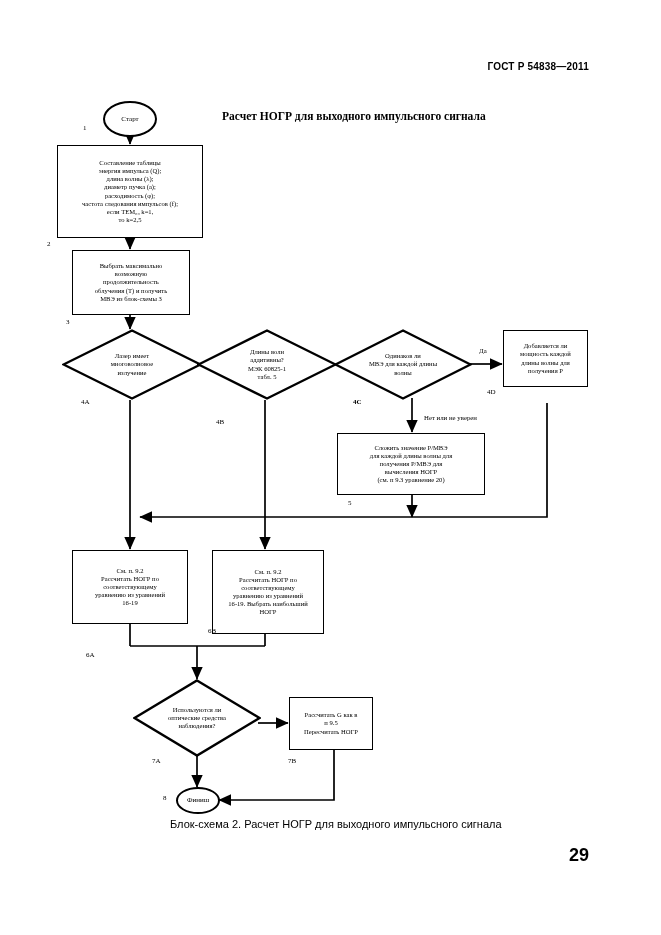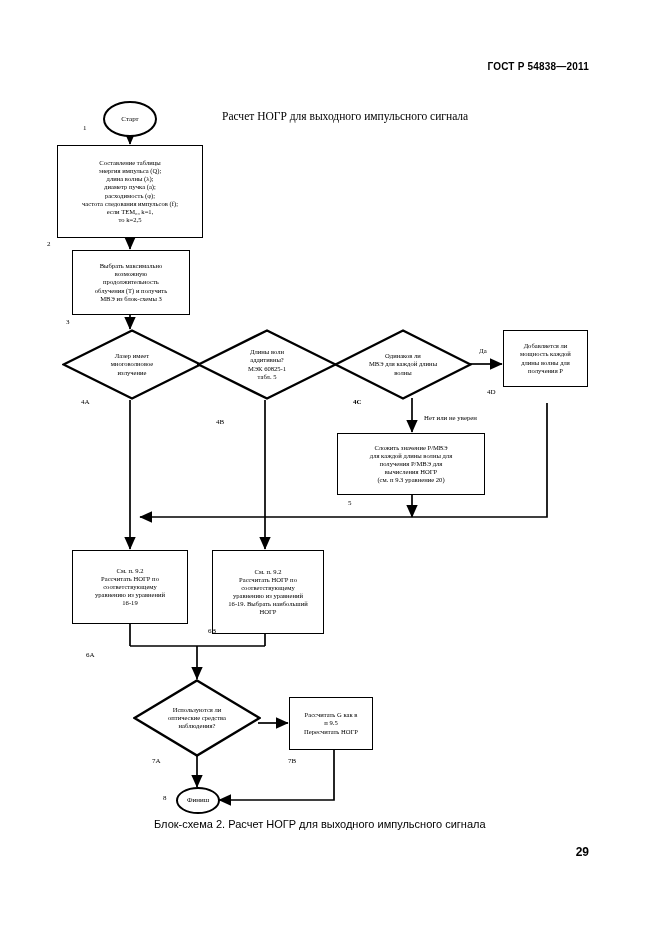--- a/index.html
+++ b/index.html
@@ -29,33 +29,34 @@
     font-size: 10px;
     letter-spacing: 0.2px;
     white-space: nowrap;
   }
   .page-number {
     position: absolute;
     top: 845px;
     right: 72px;
     font-family: "Liberation Sans", sans-serif;
     font-weight: bold;
-    font-size: 12px;
+    font-size: 18px;
   }
   .chart-title {
     position: absolute;
     top: 110px;
     left: 222px;
     font-size: 11.5px;
     white-space: nowrap;
+    font-weight: bold;
   }
   .caption {
     position: absolute;
     top: 818px;
-    left: 154px;
+    left: 170px;
     font-family: "Liberation Sans", sans-serif;
     font-size: 11px;
     white-space: nowrap;
   }
   
   svg.wires {
     position: absolute;
     top: 0;
     left: 0;
     width: 661px;

